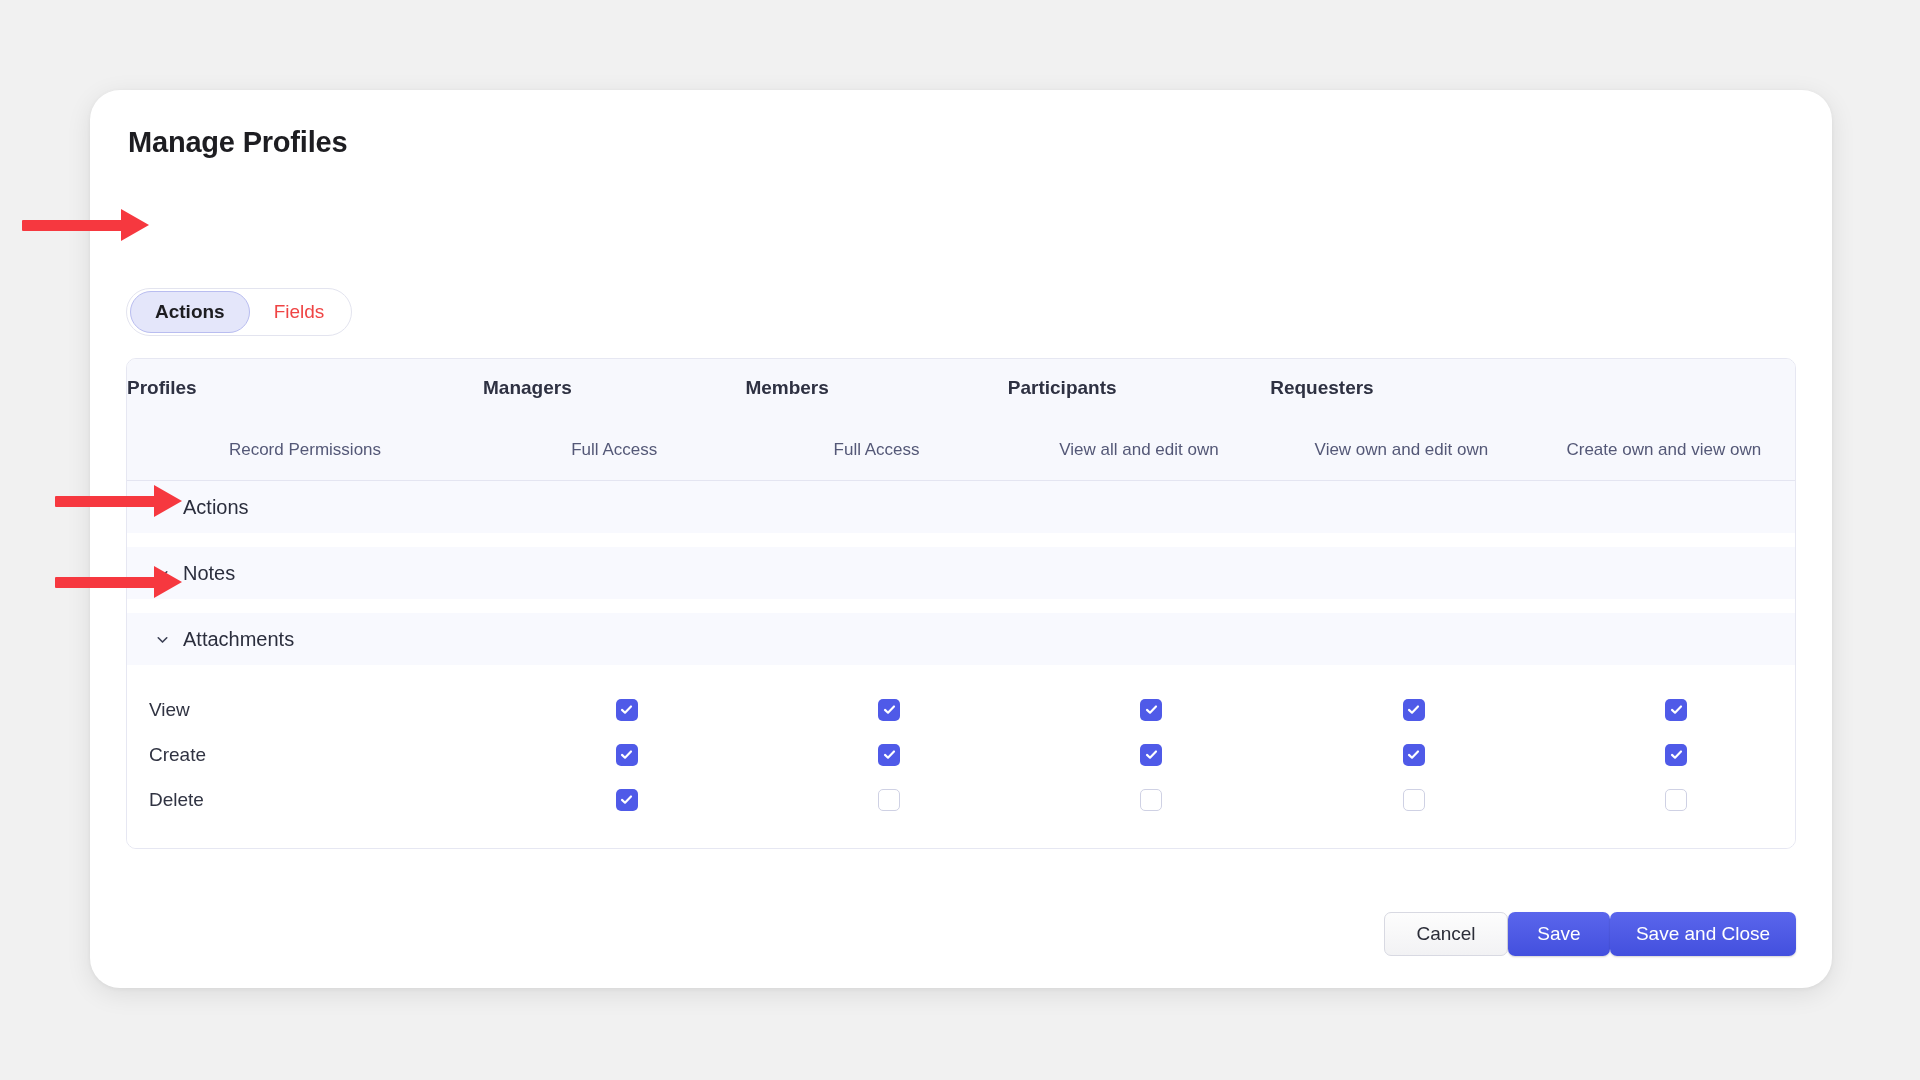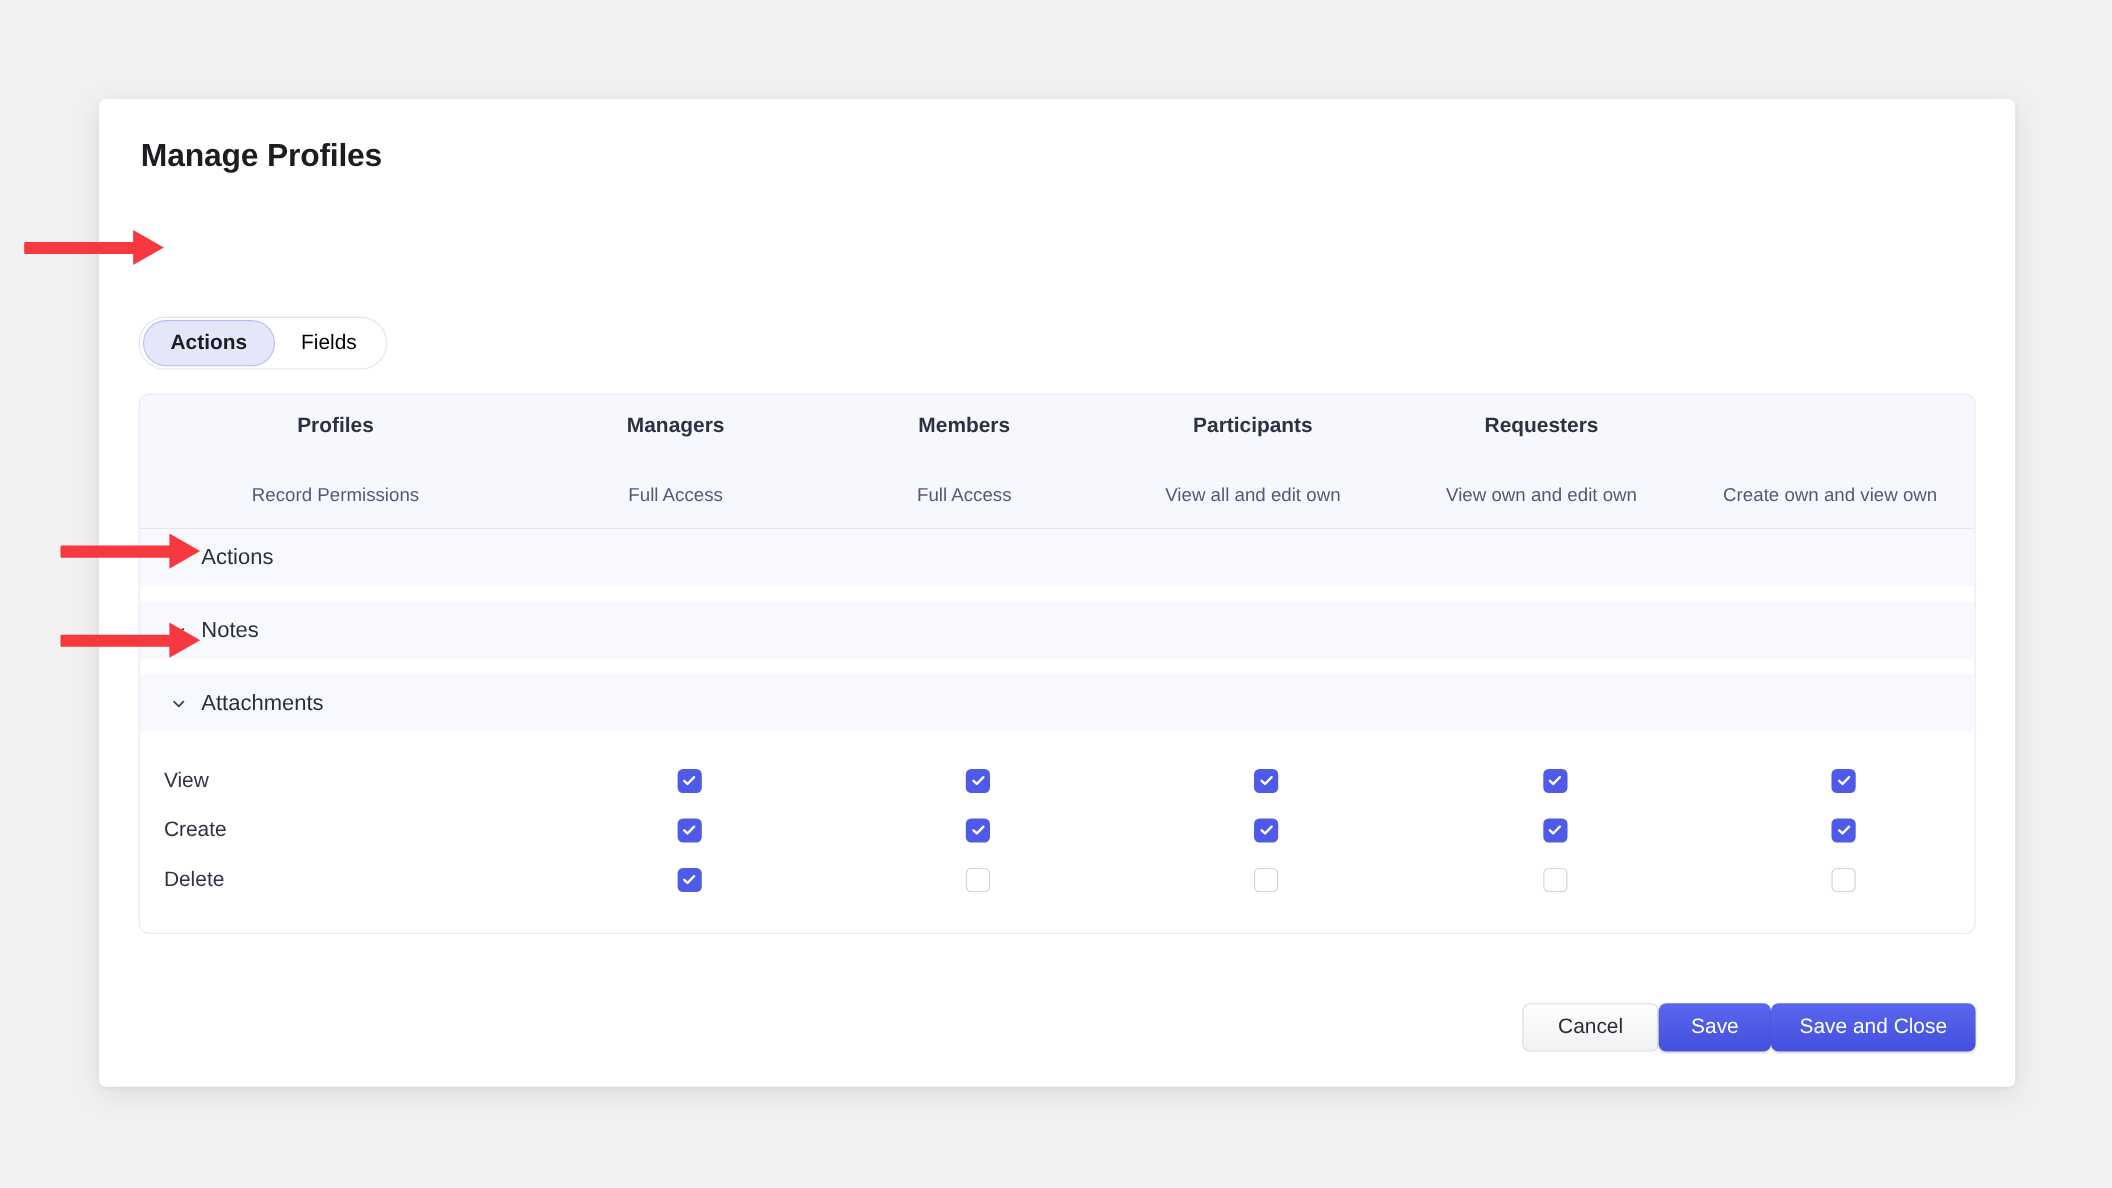--- a/index.html
+++ b/index.html
@@ -10,21 +10,21 @@
     overflow: hidden;
   }
   .stage { position: relative; width: 1920px; height: 1080px; }
 
   
   .modal-card {
     position: absolute;
     left: 90px; top: 90px;
     width: 1742px; height: 898px;
     background: #ffffff;
-    border-radius: 6px;
+    border-radius: 30px;
     box-shadow: 0 6px 26px rgba(0,0,0,0.09), 0 1px 4px rgba(0,0,0,0.05);
   }
 
   .modal-title {
     position: absolute;
     left: 38px; top: 36px;
     font-size: 29px;
     font-weight: bold;
     color: #1d1d21;
     letter-spacing: -0.2px;
@@ -43,21 +43,21 @@
     padding: 0 3px;
   }
   .tab {
     height: 42px;
     padding: 0 24px;
     display: flex;
     align-items: center;
     justify-content: center;
     font-size: 19px;
     border-radius: 21px;
-    color: #000000;
+    color: #ef4444;
     cursor: pointer;
     white-space: nowrap;
   }
   .tab.active {
     background: #e4e6fa;
     border: 1px solid #b9bdf0;
     color: #1d1d21;
     font-weight: bold;
   }
 
@@ -75,21 +75,20 @@
     background: #f7f8fd;
     border-bottom: 1px solid #e4e5f1;
     padding: 18px 0 20px 0;
   }
   .row-grid {
     display: grid;
     grid-template-columns: 356px repeat(5, 1fr);
     align-items: center;
   }
   .th-title {
-    text-align: center;
     font-size: 19px;
     font-weight: bold;
     color: #2e3142;
     padding-bottom: 13px;
   }
   .th-sub {
     text-align: center;
     font-size: 17px;
     color: #545877;
     font-weight: normal;

